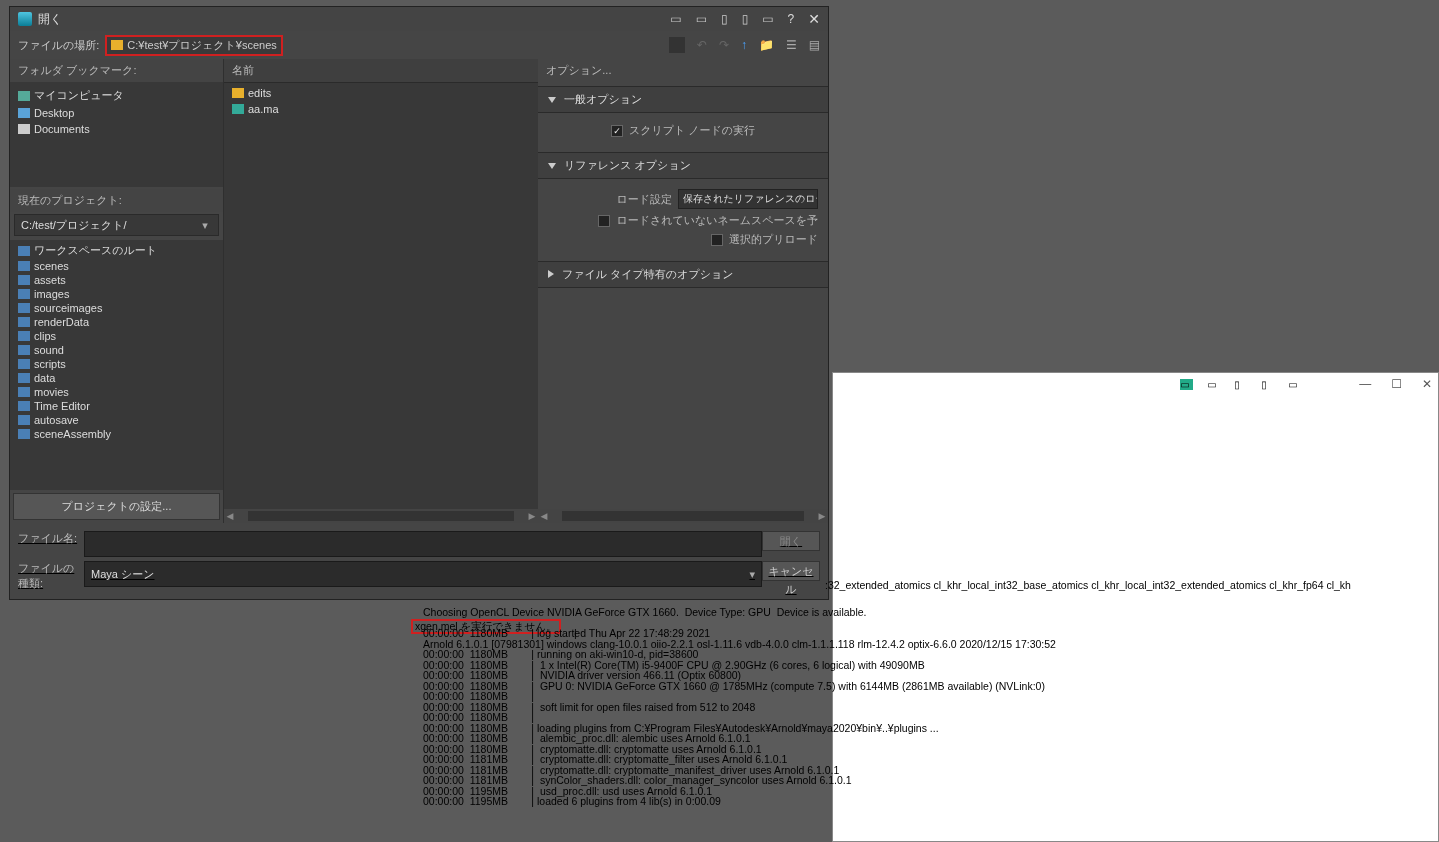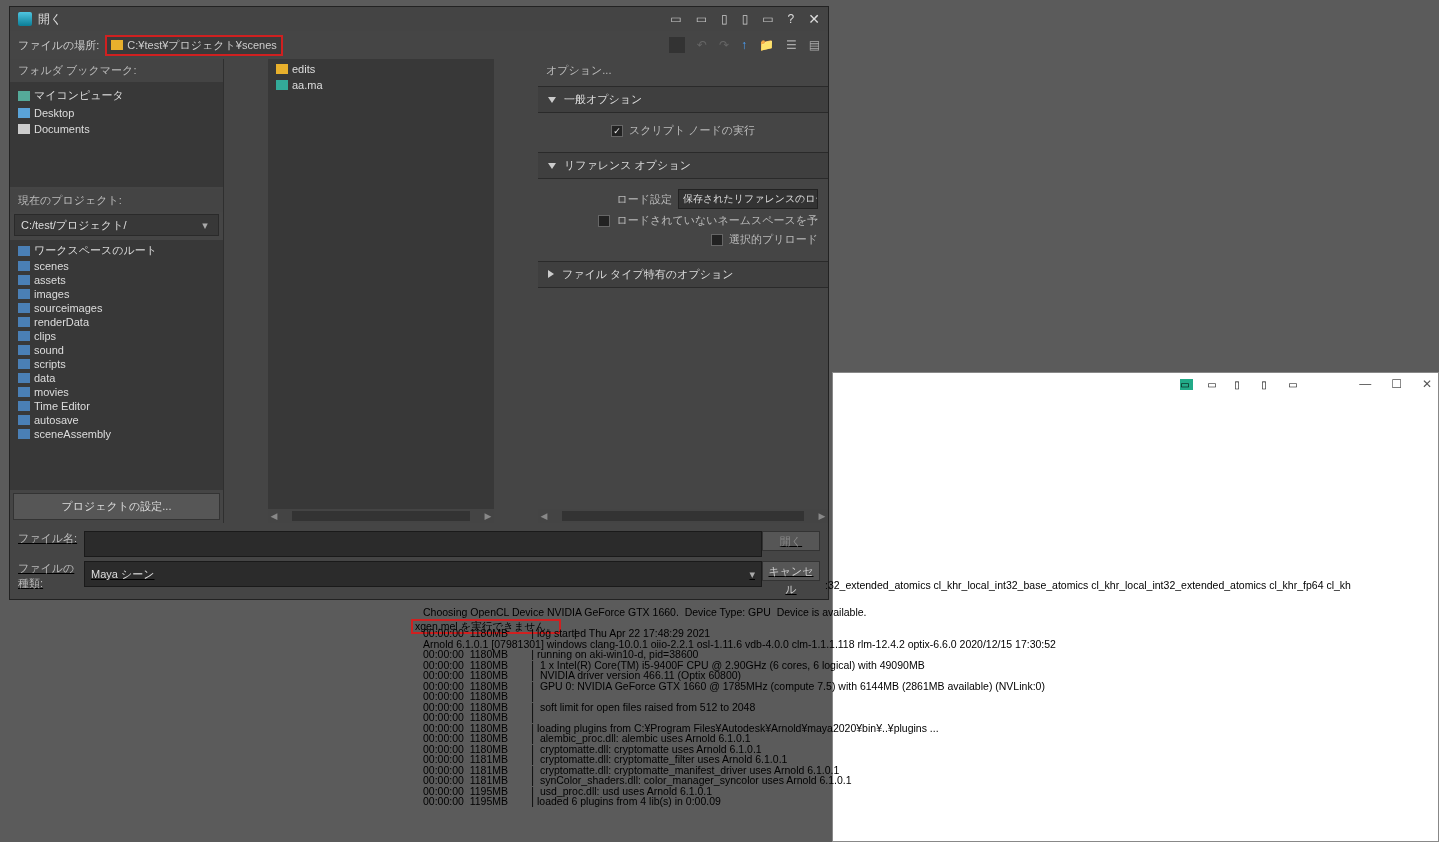--- a/index.html
+++ b/index.html
@@ -18,21 +18,21 @@
 .path-row { height: 28px; display: flex; align-items: center; padding: 0 8px; background: #454545; font-size: 11px; color: #ccc; }
 .path-row .path-label { margin-right: 6px; }
 .path-highlight { border: 2px solid #d02020; padding: 1px 4px; display: inline-flex; align-items: center; background: #3a3a3a; }
 .path-highlight .folder-icon { width: 12px; height: 10px; background: #e8b02c; margin-right: 4px; display: inline-block; }
 .path-row .spacer { flex: 1; }
 .path-toolbar { display: flex; gap: 12px; align-items: center; color: #aaa; font-size: 12px; }
 .path-toolbar .dd { width: 16px; height: 16px; background: #333; display: inline-block; }
 .path-toolbar .up { color: #4aa3ff; }
 .path-toolbar .newf { color: #e8b02c; }
 
-.main-area { flex: 1; display: flex; background: #454545; overflow: hidden; gap: 44px; }
+.main-area { flex: 1; display: flex; background: #454545; overflow: hidden; }
 .left-col { width: 214px; display: flex; flex-direction: column; border-right: 1px solid #2f2f2f; }
 .panel-header { background: #444; color: #bbb; font-size: 11px; padding: 4px 8px; }
 .bookmarks { background: #383838; padding: 4px 0; }
 .bookmark-item { color: #ddd; font-size: 11px; padding: 2px 8px; display: flex; align-items: center; gap: 4px; }
 .bookmark-item .ico { width: 12px; height: 10px; display: inline-block; }
 .ico.pc { background: #5a9; }
 .ico.desk { background: #5aa3d8; }
 .ico.doc { background: #ccc; }
 .bookmarks .pad { height: 46px; }
 
@@ -217,20 +217,21 @@
         <div class="ws-item">
             <span class="fi"></span>
             <span>sceneAssembly</span>
           </div>
       </div>
 
       <div class="project-settings">プロジェクトの設定...</div>
     </div>
 
     <div class="center-col">
+      <div class="col-header">名前</div>
       <div class="file-list">
         <div class="file-item">
             <span class="fi-folder"></span>
             <span>edits</span>
           </div>
         <div class="file-item">
             <span class="fi-ma"></span>
             <span>aa.ma</span>
           </div>
       </div>

